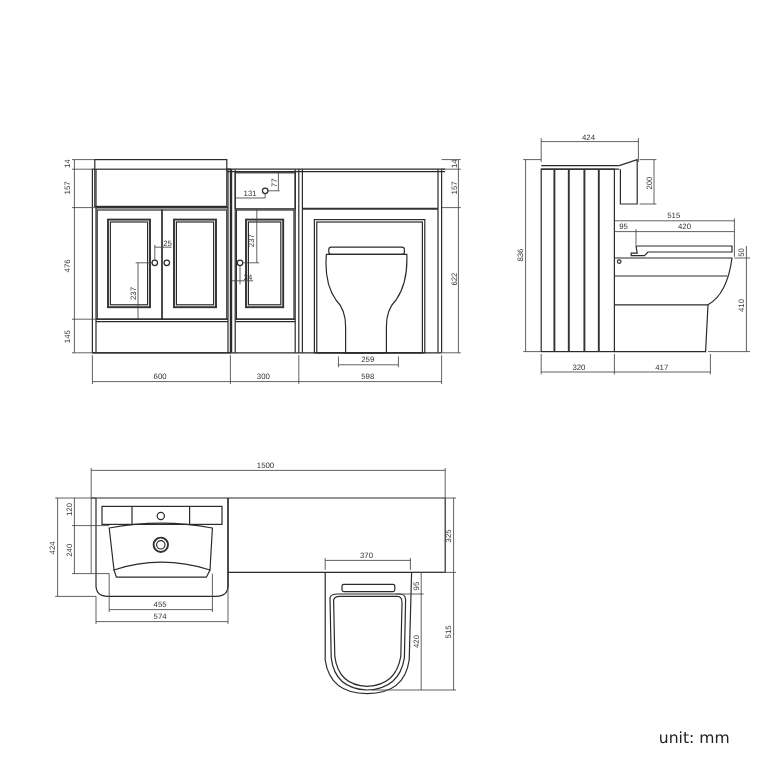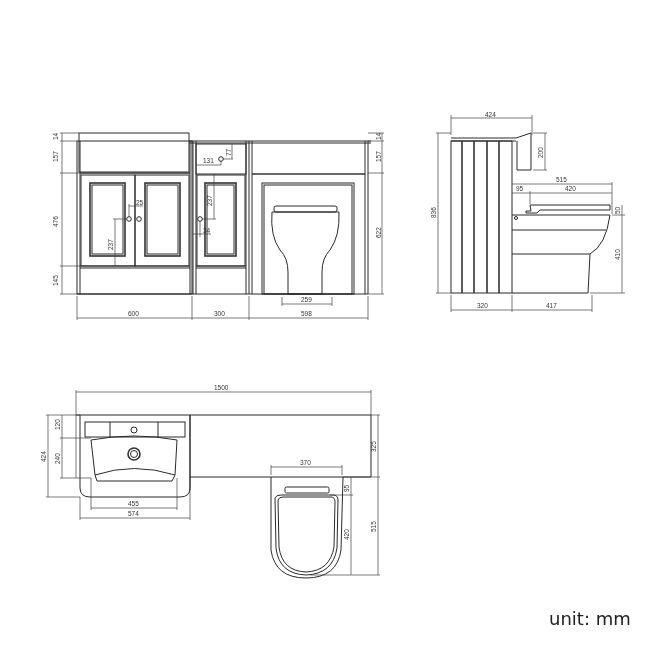--- a/index.html
+++ b/index.html
@@ -2,21 +2,21 @@
 <html><head>
 <meta charset="utf-8">
 <style>
   html,body{margin:0;padding:0;background:#ffffff;}
   body{width:650px;height:650px;position:relative;overflow:hidden;font-family:"Liberation Sans",sans-serif;}
   svg{position:absolute;left:0;top:0;}
   .ln{stroke:#2b2b2b;stroke-width:1;fill:none;}
   .th{stroke:#333;stroke-width:1.6;fill:none;}
   .dm{stroke:#444;stroke-width:0.7;fill:none;}
   .tx{font-family:"Liberation Sans",sans-serif;font-size:6.5px;fill:#333;}
-  .unit{position:absolute;left:549px;top:608px;font-size:18px;color:#222;font-family:"DejaVu Sans",sans-serif;}
+  .unit{position:absolute;left:549px;top:608px;font-size:13px;color:#222;font-family:"DejaVu Sans",sans-serif;}
 </style>
 </head>
 <body>
 
 <svg width="650" height="650" viewBox="0 0 650 650">
 
   <g>
 
     <rect class="ln" x="79" y="133" width="110" height="39"></rect>
 

